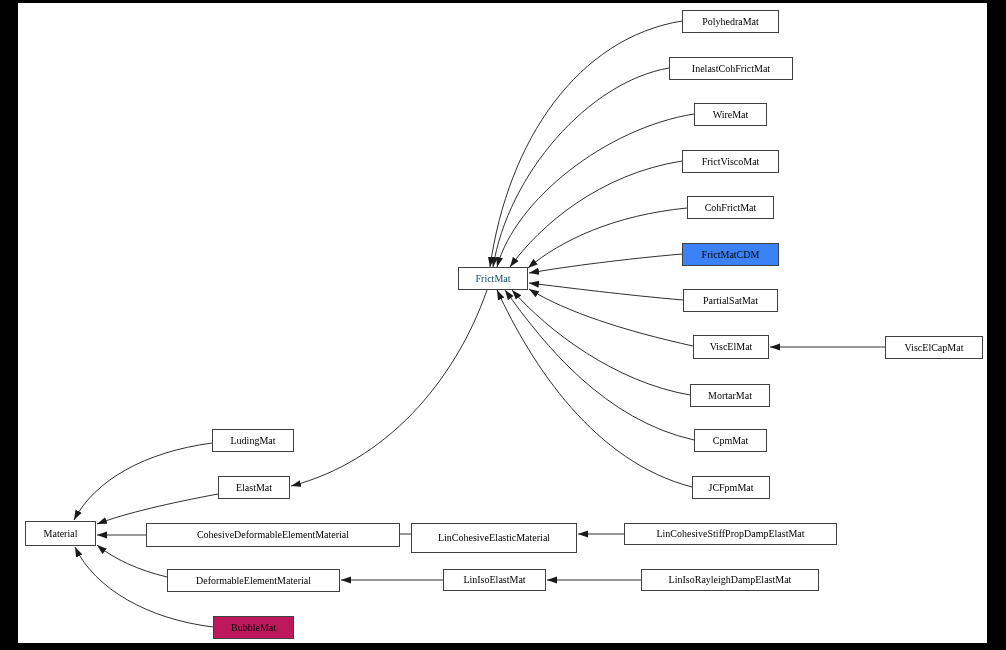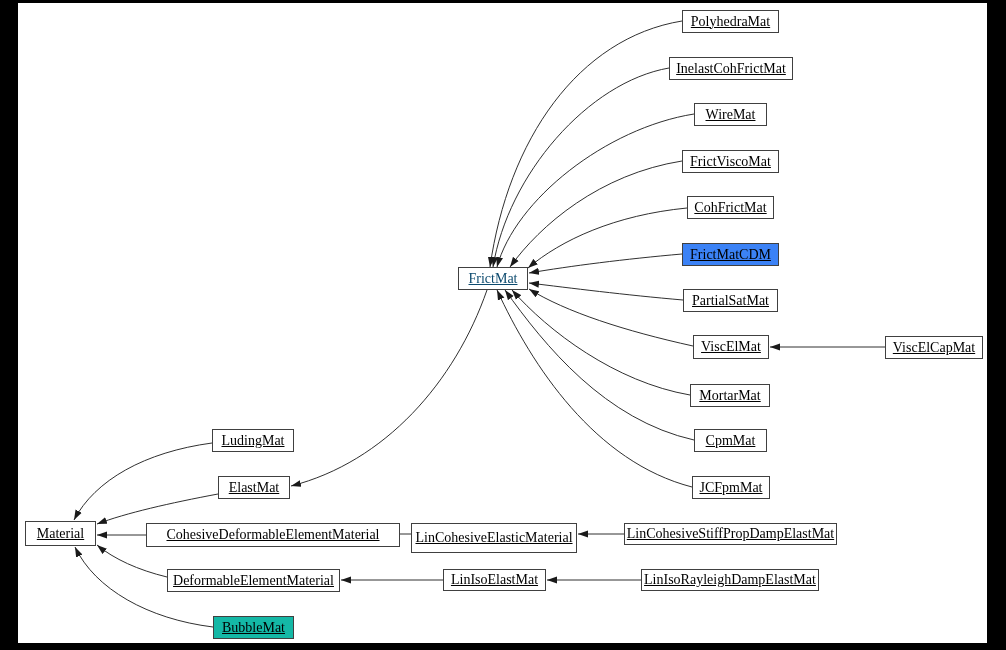--- a/index.html
+++ b/index.html
@@ -39,28 +39,27 @@
     top: 0;
     width: 1006px;
     height: 650px;
   }
   .node {
     position: absolute;
     box-sizing: border-box;
     background: #ffffff;
     border: 1px solid #404040;
     color: #000000;
-    font-size: 14px;
+    font-size: 10px;
     line-height: 1;
     display: flex;
     align-items: center;
     justify-content: center;
     white-space: nowrap;
     cursor: pointer;
-    text-decoration: underline;
   }
   .edge {
     fill: none;
     stroke: #303030;
     stroke-width: 1;
   }
 </style>
 </head>
 <body>
 
@@ -96,21 +95,21 @@
         <path class="edge" d="M 443,580 L 341,580" stroke="#303030" marker-end="url(#arrow)"></path>
         <path class="edge" d="M 641,580 L 547,580" stroke="#303030" marker-end="url(#arrow)"></path>
       </g>
   </svg>
   <div class="nodes-layer">
       <div class="node" style="left: 25px; top: 521px; width: 71px; height: 25px; border-color: rgb(64, 64, 64); color: rgb(0, 0, 0); background: rgb(255, 255, 255);">Material</div>
       <div class="node" style="left: 212px; top: 429px; width: 82px; height: 23px; border-color: rgb(64, 64, 64); color: rgb(0, 0, 0); background: rgb(255, 255, 255);">LudingMat</div>
       <div class="node" style="left: 218px; top: 476px; width: 72px; height: 23px; border-color: rgb(64, 64, 64); color: rgb(0, 0, 0); background: rgb(255, 255, 255);">ElastMat</div>
       <div class="node" style="left: 146px; top: 523px; width: 254px; height: 24px; border-color: rgb(64, 64, 64); color: rgb(0, 0, 0); background: rgb(255, 255, 255);">CohesiveDeformableElementMaterial</div>
       <div class="node" style="left: 167px; top: 569px; width: 173px; height: 23px; border-color: rgb(64, 64, 64); color: rgb(0, 0, 0); background: rgb(255, 255, 255);">DeformableElementMaterial</div>
-      <div class="node" style="left: 213px; top: 616px; width: 81px; height: 23px; border-color: rgb(64, 64, 64); color: rgb(0, 0, 0); background: #14b8a6;">BubbleMat</div>
+      <div class="node" style="left: 213px; top: 616px; width: 81px; height: 23px; border-color: rgb(64, 64, 64); color: rgb(0, 0, 0); background: #be185d;">BubbleMat</div>
       <div class="node" style="left: 458px; top: 267px; width: 70px; height: 23px; border-color: rgb(64, 64, 64); color: #0c4a6e; background: rgb(255, 255, 255);">FrictMat</div>
       <div class="node" style="left: 682px; top: 10px; width: 97px; height: 23px; border-color: rgb(64, 64, 64); color: rgb(0, 0, 0); background: rgb(255, 255, 255);">PolyhedraMat</div>
       <div class="node" style="left: 669px; top: 57px; width: 124px; height: 23px; border-color: rgb(64, 64, 64); color: rgb(0, 0, 0); background: rgb(255, 255, 255);">InelastCohFrictMat</div>
       <div class="node" style="left: 694px; top: 103px; width: 73px; height: 23px; border-color: rgb(64, 64, 64); color: rgb(0, 0, 0); background: rgb(255, 255, 255);">WireMat</div>
       <div class="node" style="left: 682px; top: 150px; width: 97px; height: 23px; border-color: rgb(64, 64, 64); color: rgb(0, 0, 0); background: rgb(255, 255, 255);">FrictViscoMat</div>
       <div class="node" style="left: 687px; top: 196px; width: 87px; height: 23px; border-color: rgb(64, 64, 64); color: rgb(0, 0, 0); background: rgb(255, 255, 255);">CohFrictMat</div>
       <div class="node" style="left: 682px; top: 243px; width: 97px; height: 23px; border-color: rgb(64, 64, 64); color: rgb(0, 0, 0); background: #3b82f6;">FrictMatCDM</div>
       <div class="node" style="left: 683px; top: 289px; width: 95px; height: 23px; border-color: rgb(64, 64, 64); color: rgb(0, 0, 0); background: rgb(255, 255, 255);">PartialSatMat</div>
       <div class="node" style="left: 693px; top: 335px; width: 76px; height: 24px; border-color: rgb(64, 64, 64); color: rgb(0, 0, 0); background: rgb(255, 255, 255);">ViscElMat</div>
       <div class="node" style="left: 885px; top: 336px; width: 98px; height: 23px; border-color: rgb(64, 64, 64); color: rgb(0, 0, 0); background: rgb(255, 255, 255);">ViscElCapMat</div>

